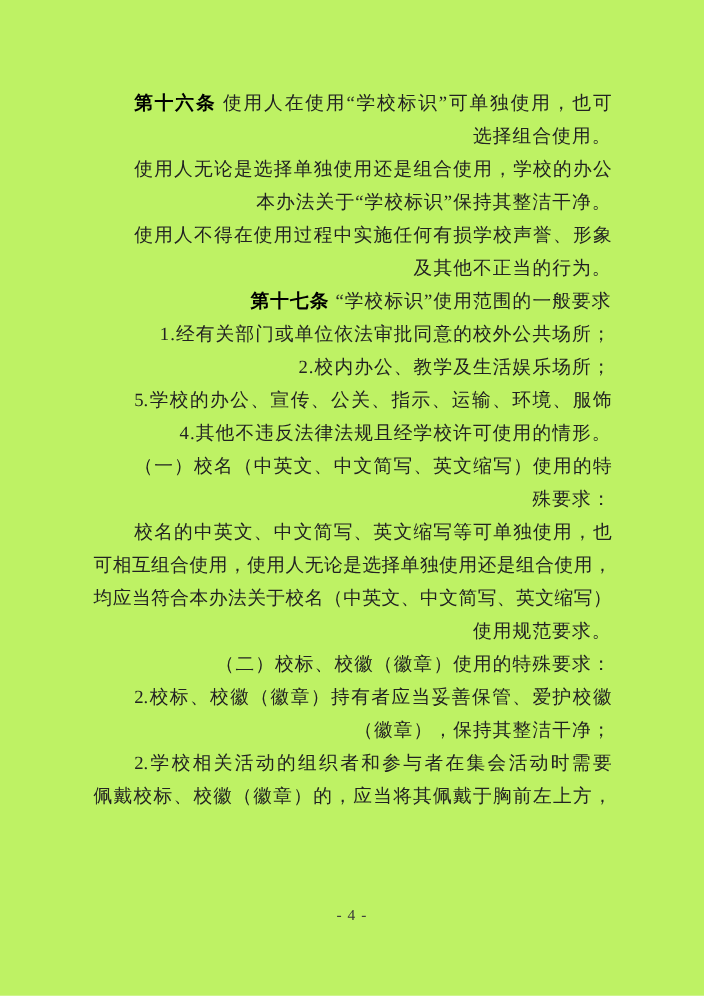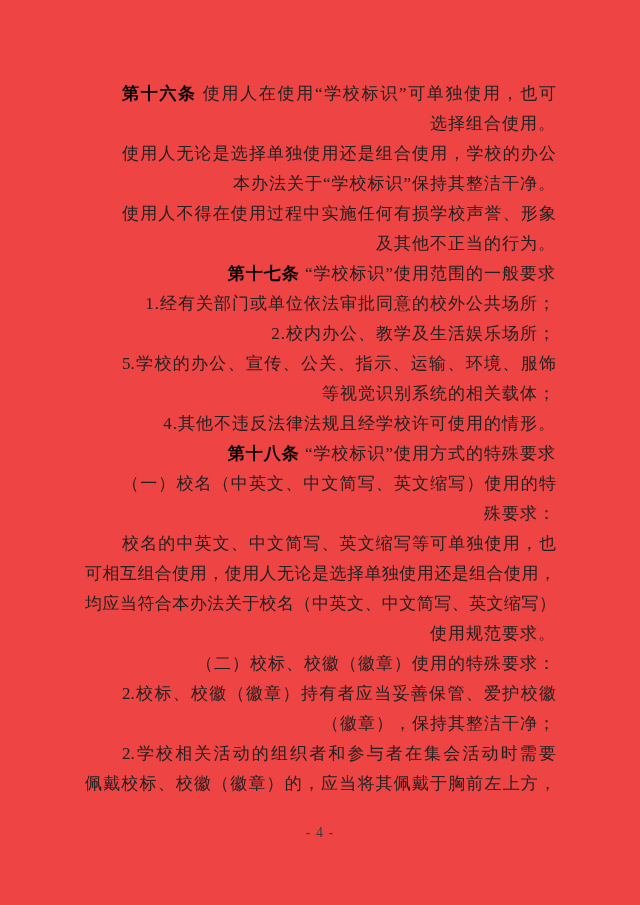--- a/index.html
+++ b/index.html
@@ -10,21 +10,21 @@
     width: 640px;
     height: 905px;
     background: #ffffff;
     position: relative;
     overflow: hidden;
     font-family: "Liberation Serif", "DejaVu Serif", serif;
   }
   .doc-page {
     position: absolute;
     inset: 0;
-    background: #ef4444;
+    background: #bef264;
   }
   .doc-content {
     position: absolute;
     left: 85px;
     top: 79px;
     width: 471px;
     font-size: 17px;
     color: #222222;
   }
   .para {
@@ -86,27 +86,23 @@
         <div class="line indent"><span class="seg bold">第十七条</span><span class="seg"> “学校标识”使用范围的一般要求</span></div>
       </div>
       <div class="para">
         <div class="line indent"><span class="seg">1.经有关部门或单位依法审批同意的校外公共场所；</span></div>
       </div>
       <div class="para">
         <div class="line indent"><span class="seg">2.校内办公、教学及生活娱乐场所；</span></div>
       </div>
       <div class="para">
         <div class="line indent fill"><span class="seg">5.学校的办公、宣传、公关、指示、运输、环境、服饰</span></div>
-        <div class="line"><span class="seg">等视觉识别系统的相关载体；</span></div>
       </div>
       <div class="para">
         <div class="line indent"><span class="seg">4.其他不违反法律法规且经学校许可使用的情形。</span></div>
-      </div>
-      <div class="para">
-        <div class="line indent"><span class="seg bold">第十八条</span><span class="seg"> “学校标识”使用方式的特殊要求</span></div>
       </div>
       <div class="para">
         <div class="line indent fill"><span class="seg">（一）校名（中英文、中文简写、英文缩写）使用的特</span></div>
         <div class="line"><span class="seg">殊要求：</span></div>
       </div>
       <div class="para">
         <div class="line indent fill"><span class="seg">校名的中英文、中文简写、英文缩写等可单独使用，也</span></div>
         <div class="line fill"><span class="seg">可相互组合使用，使用人无论是选择单独使用还是组合使用，</span></div>
         <div class="line fill"><span class="seg">均应当符合本办法关于校名（中英文、中文简写、英文缩写）</span></div>
         <div class="line"><span class="seg">使用规范要求。</span></div>

